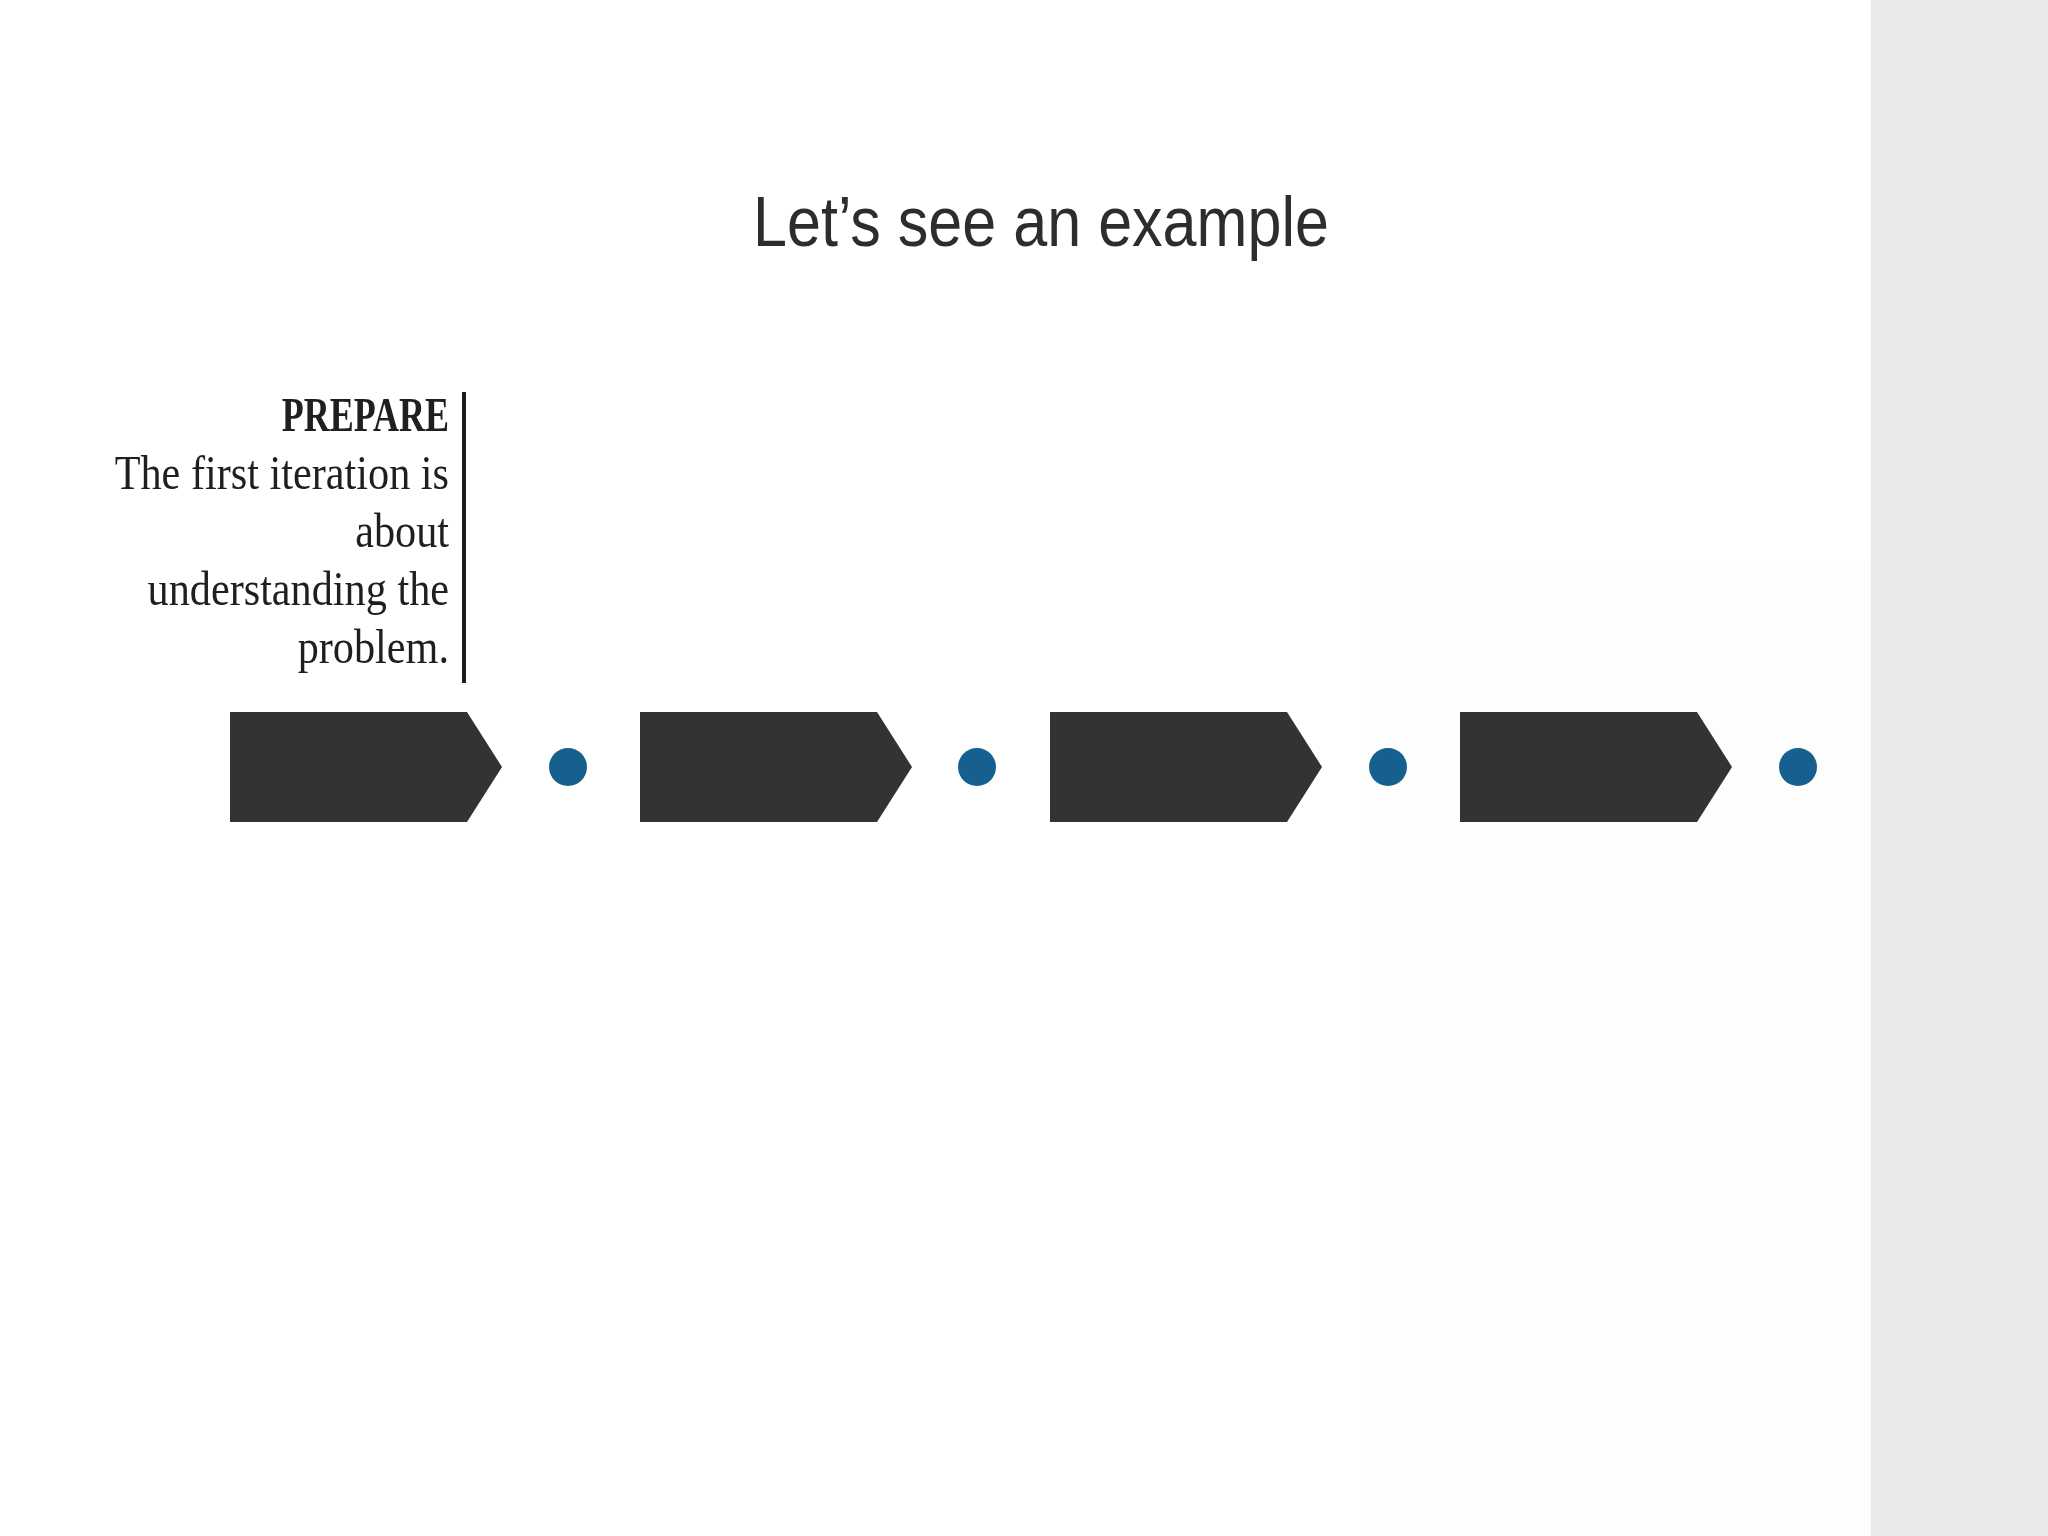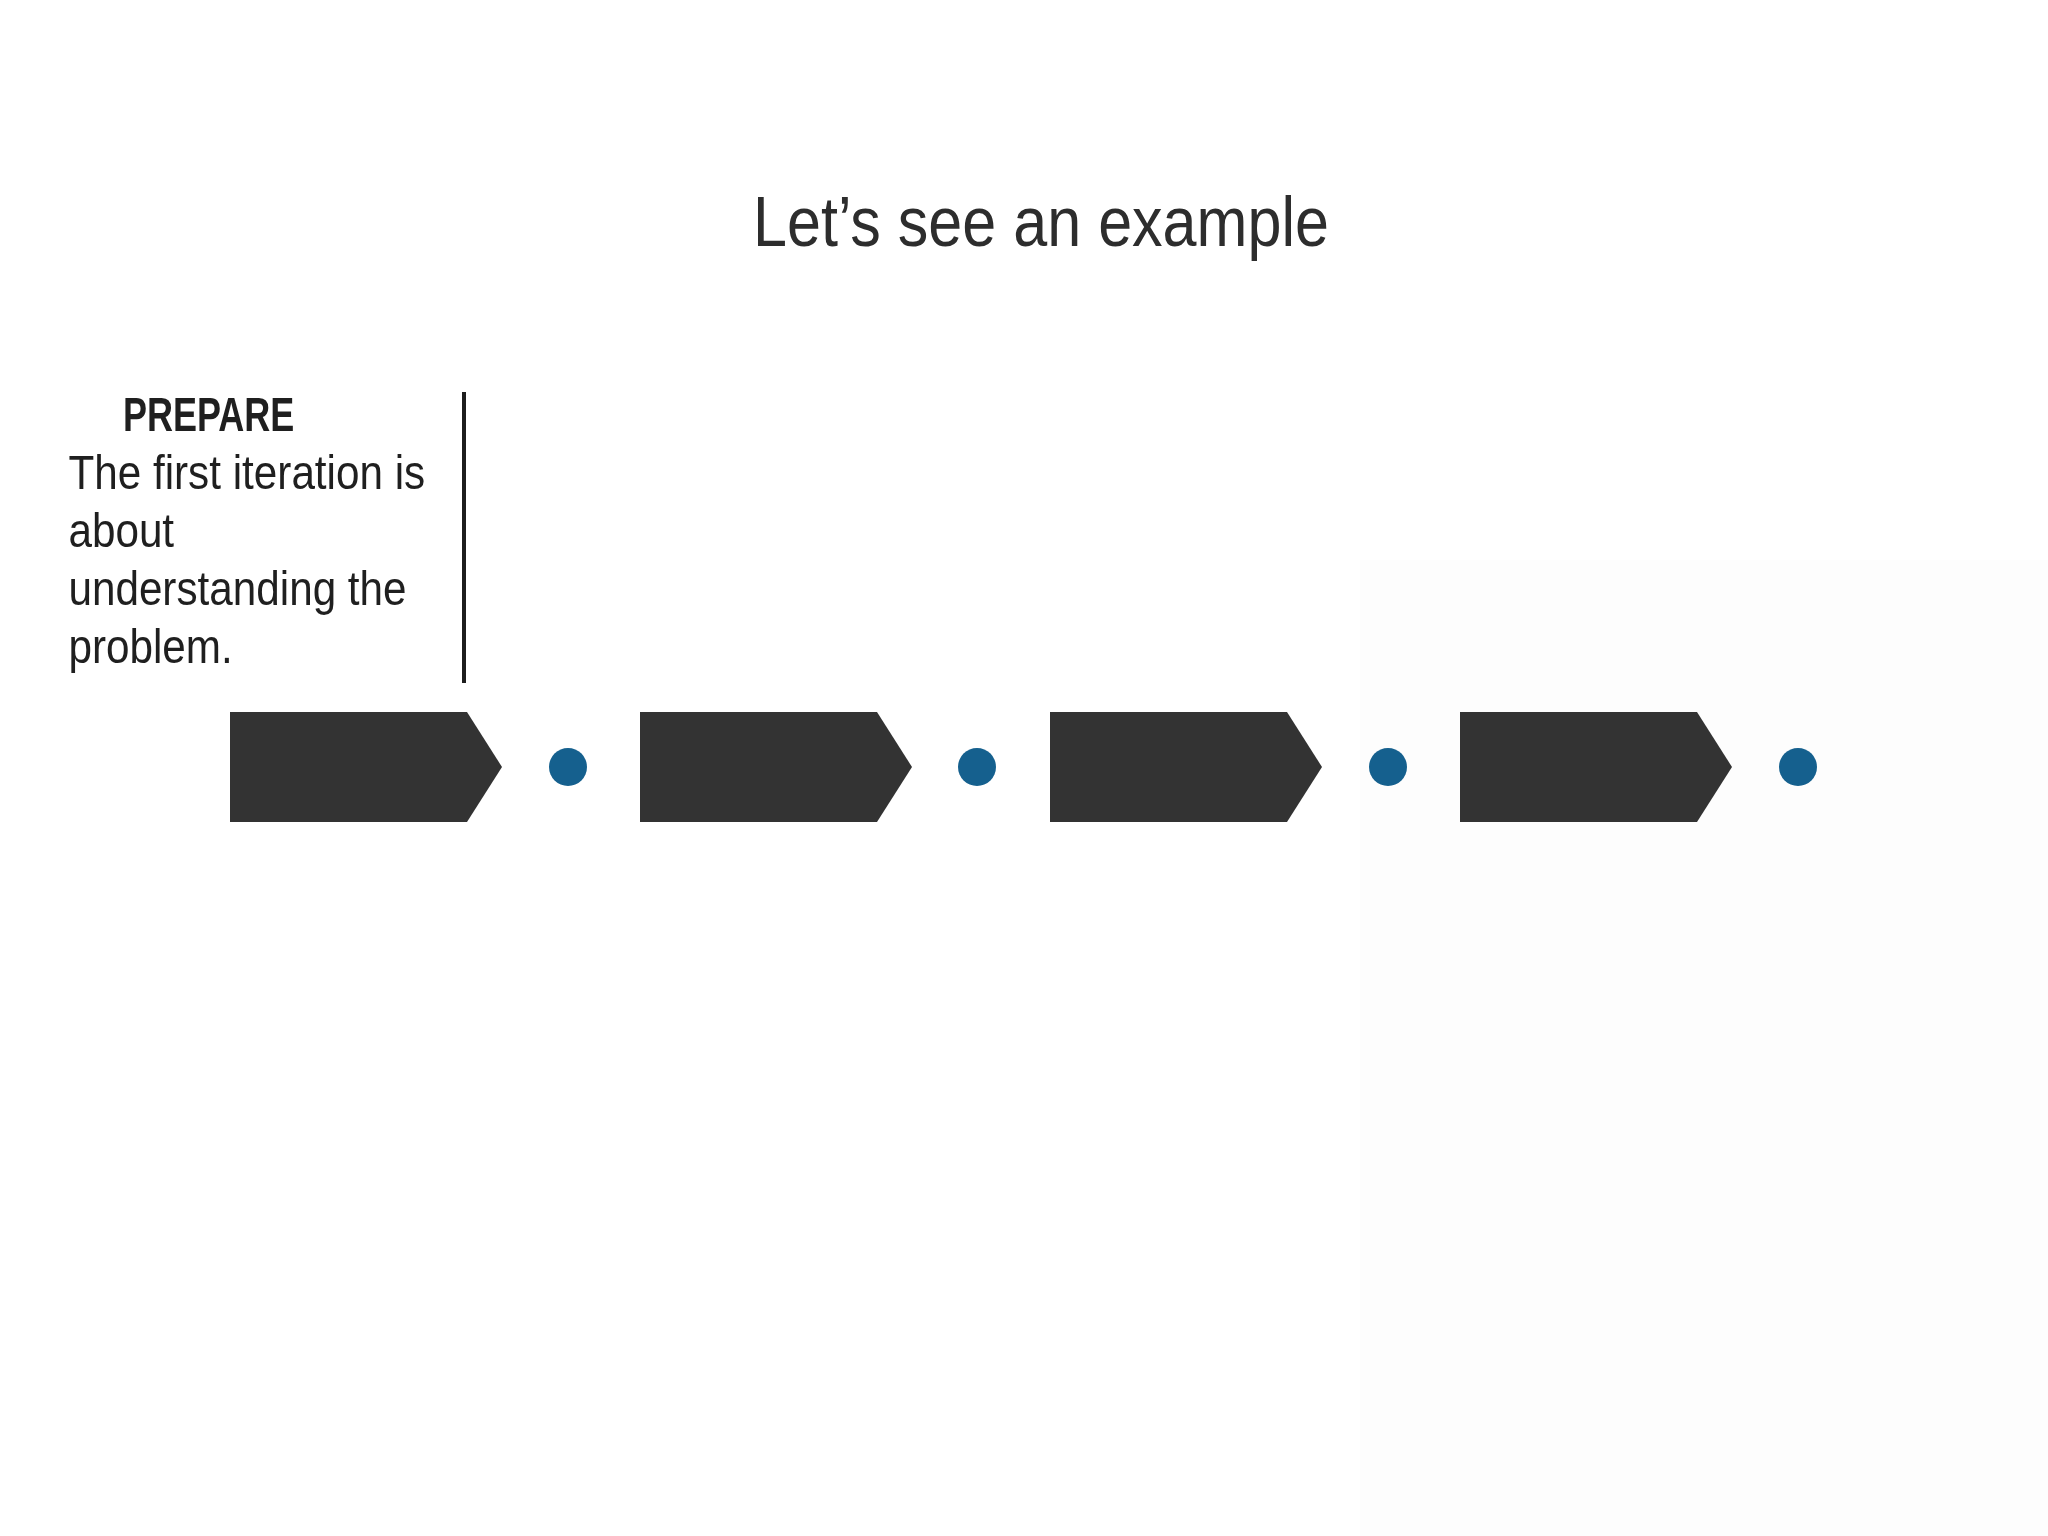--- a/index.html
+++ b/index.html
@@ -2,21 +2,21 @@
 <html style="--background: #ffffff; --title-text: #2d2d2d; --annotation-text: #1f1f1f; --rule: #1d1d1d; --arrow: #333333; --dot: #15608e; --side-panel: #fdfdfd;"><head>
 <meta charset="utf-8">
 <style>
   html, body {
     margin: 0;
     padding: 0;
     background: #e9e9e9;
   }
   .slide {
     position: relative;
-    width: 2048px;
+    width: 1871px;
     height: 1536px;
     background: var(--background, #ffffff);
     overflow: hidden;
     font-family: "Liberation Sans", sans-serif;
   }
 
   
   .side-panel {
     position: absolute;
     left: 1360px;
@@ -36,24 +36,26 @@
     line-height: 1;
     letter-spacing: 0;
     color: var(--title-text, #2d2d2d);
     transform: scaleX(0.86);
     transform-origin: top left;
     white-space: nowrap;
   }
 
   .annotation {
     position: absolute;
-    left: 18px;
+    left: 29px;
     top: 386px;
     width: 420px;
+    text-align: right;
     color: var(--annotation-text, #1f1f1f);
+    font-family: Liberation Serif, serif;
   }
   .annotation-heading {
     font-size: 48px;
     line-height: 58px;
     font-weight: 700;
     transform: scaleX(0.75);
     transform-origin: top right;
     white-space: nowrap;
   }
   .annotation-line {

